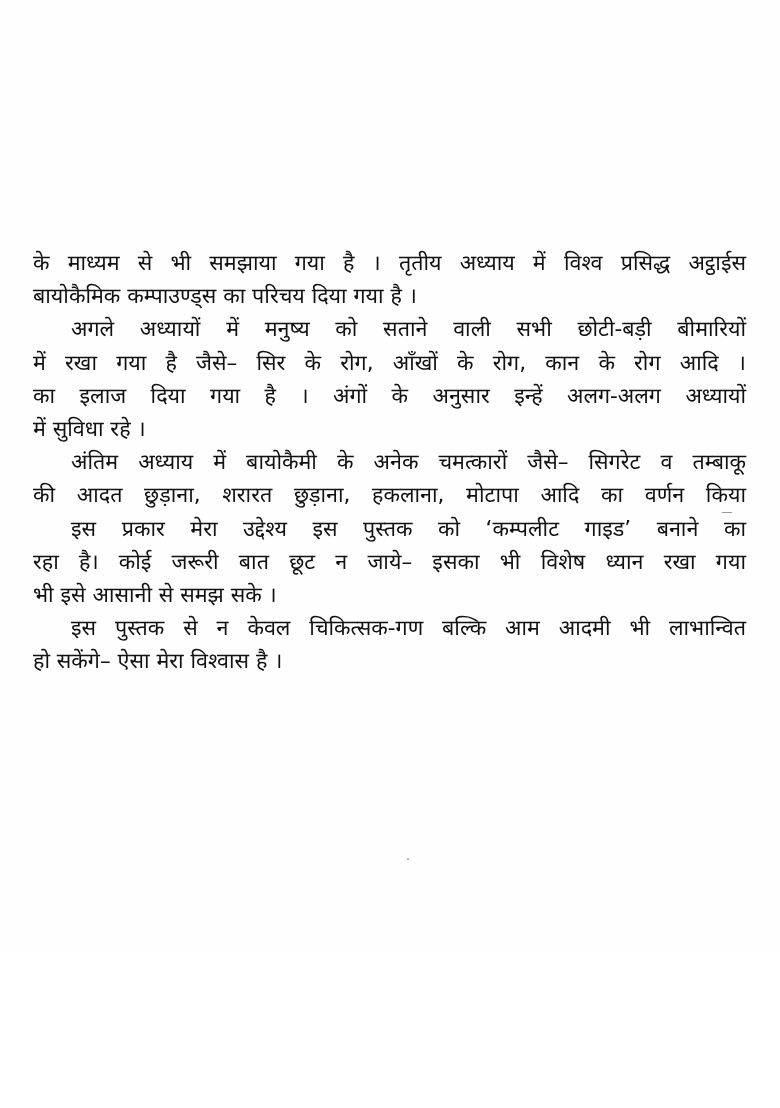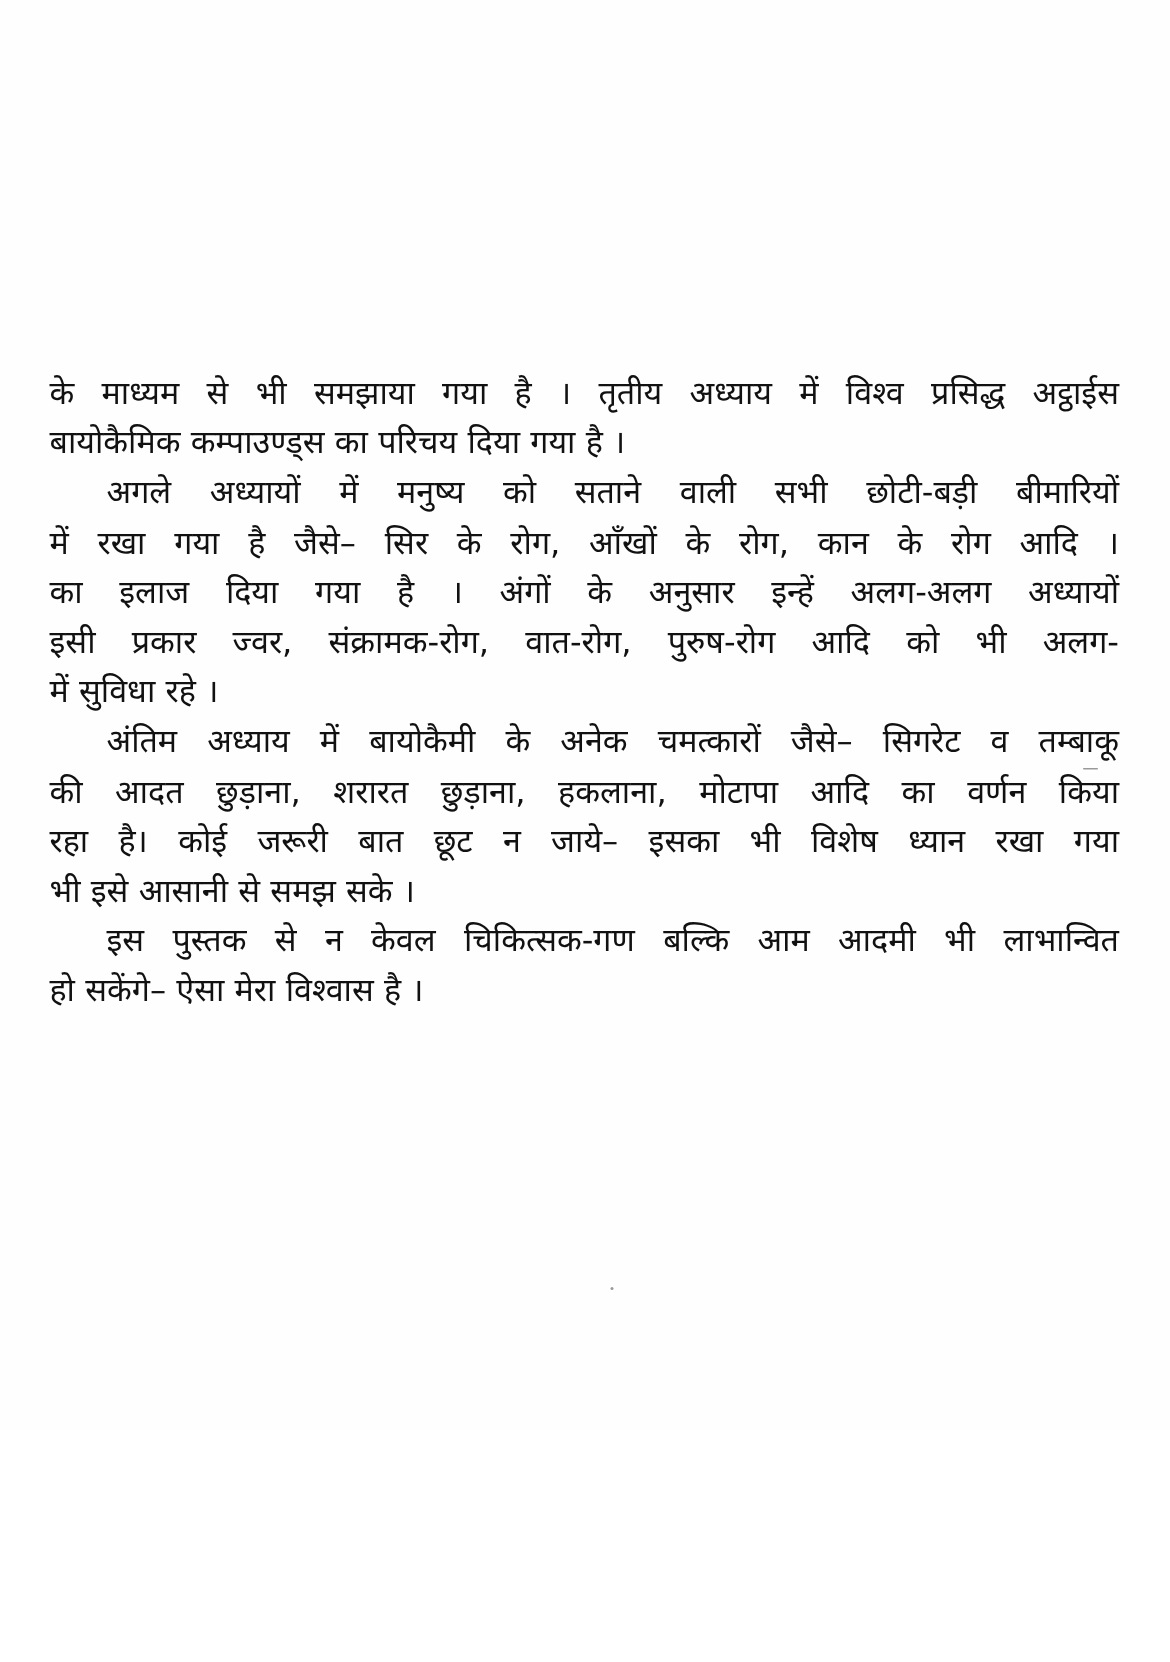--- a/index.html
+++ b/index.html
@@ -56,24 +56,24 @@
 </head>
 <body>
 
 <div class="page">
   <div class="text-block">
     <span class="line">के माध्यम से भी समझाया गया है । तृतीय अध्याय में विश्व प्रसिद्ध अट्ठाईस</span>
     <span class="line last">बायोकैमिक कम्पाउण्ड्स का परिचय दिया गया है ।</span>
     <span class="line indent">अगले अध्यायों में मनुष्य को सताने वाली सभी छोटी-बड़ी बीमारियों</span>
     <span class="line">में रखा गया है जैसे– सिर के रोग, आँखों के रोग, कान के रोग आदि ।</span>
     <span class="line">का इलाज दिया गया है । अंगों के अनुसार इन्हें अलग-अलग अध्यायों</span>
-    <span class="line">इसी प्रकार ज्वर, संक्रामक-रोग, वात-रोग, पुरुष-रोग आदि को भी अलग-</span>
     <span class="line last">में सुविधा रहे ।</span>
     <span class="line indent">अंतिम अध्याय में बायोकैमी के अनेक चमत्कारों जैसे– सिगरेट व तम्बाकू</span>
     <span class="line">की आदत छुड़ाना, शरारत छुड़ाना, हकलाना, मोटापा आदि का वर्णन किया</span>
+    <span class="line indent">इस प्रकार मेरा उद्देश्य इस पुस्तक को ‘कम्पलीट गाइड’ बनाने का</span>
     <span class="line">रहा है। कोई जरूरी बात छूट न जाये– इसका भी विशेष ध्यान रखा गया</span>
     <span class="line last">भी इसे आसानी से समझ सके ।</span>
     <span class="line indent">इस पुस्तक से न केवल चिकित्सक-गण बल्कि आम आदमी भी लाभान्वित</span>
     <span class="line last">हो सकेंगे– ऐसा मेरा विश्वास है ।</span>
   </div>
   <div class="speck" style="left:722px;top:512px;width:10px;height:1px;"></div>
   <div class="speck" style="left:407px;top:858px;"></div>
 </div>
 
 </body></html>

